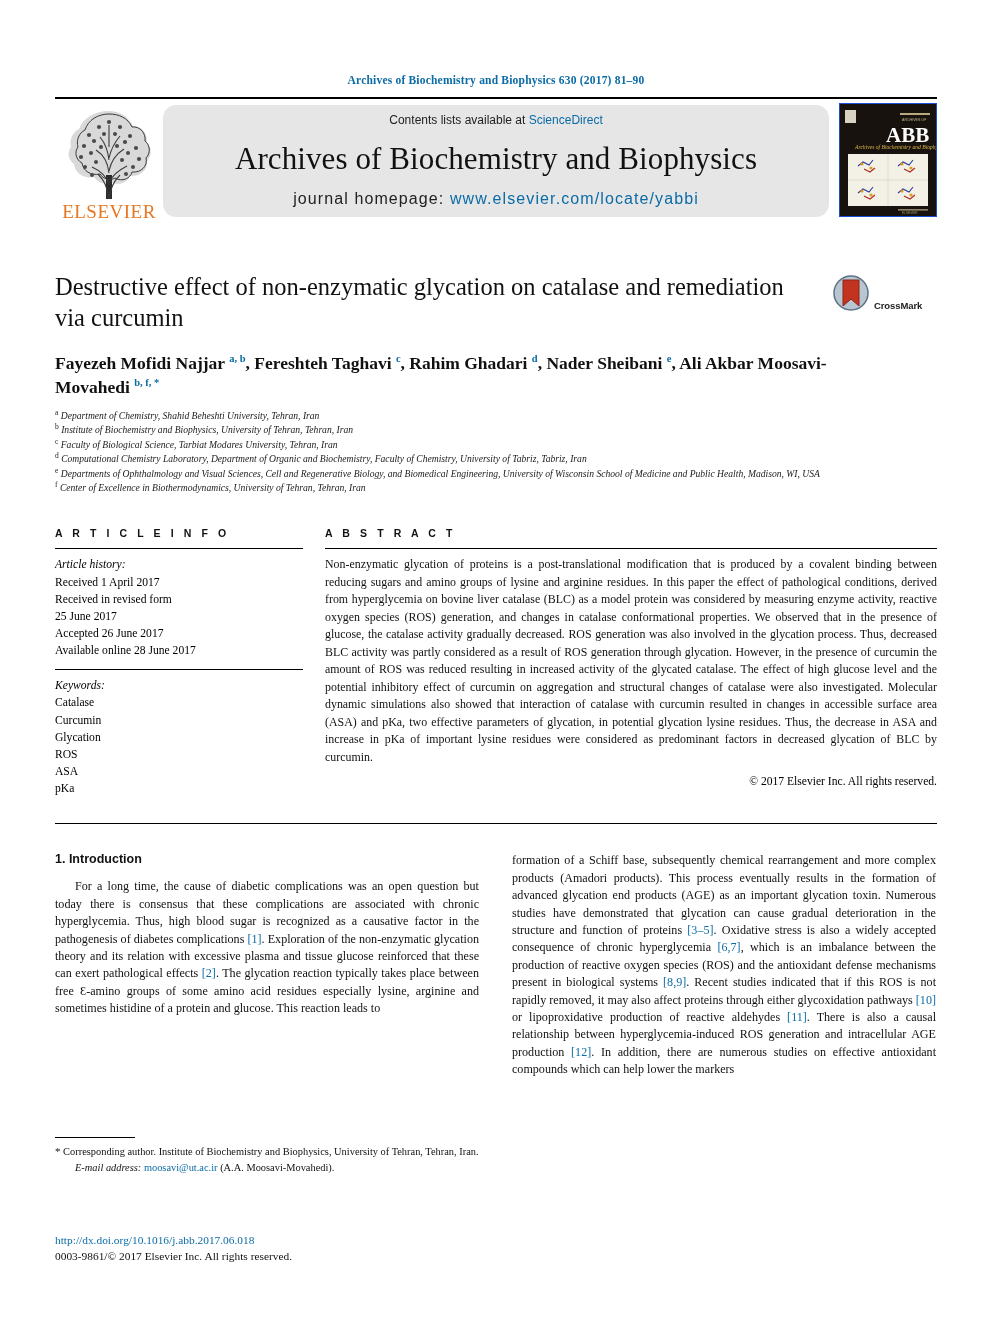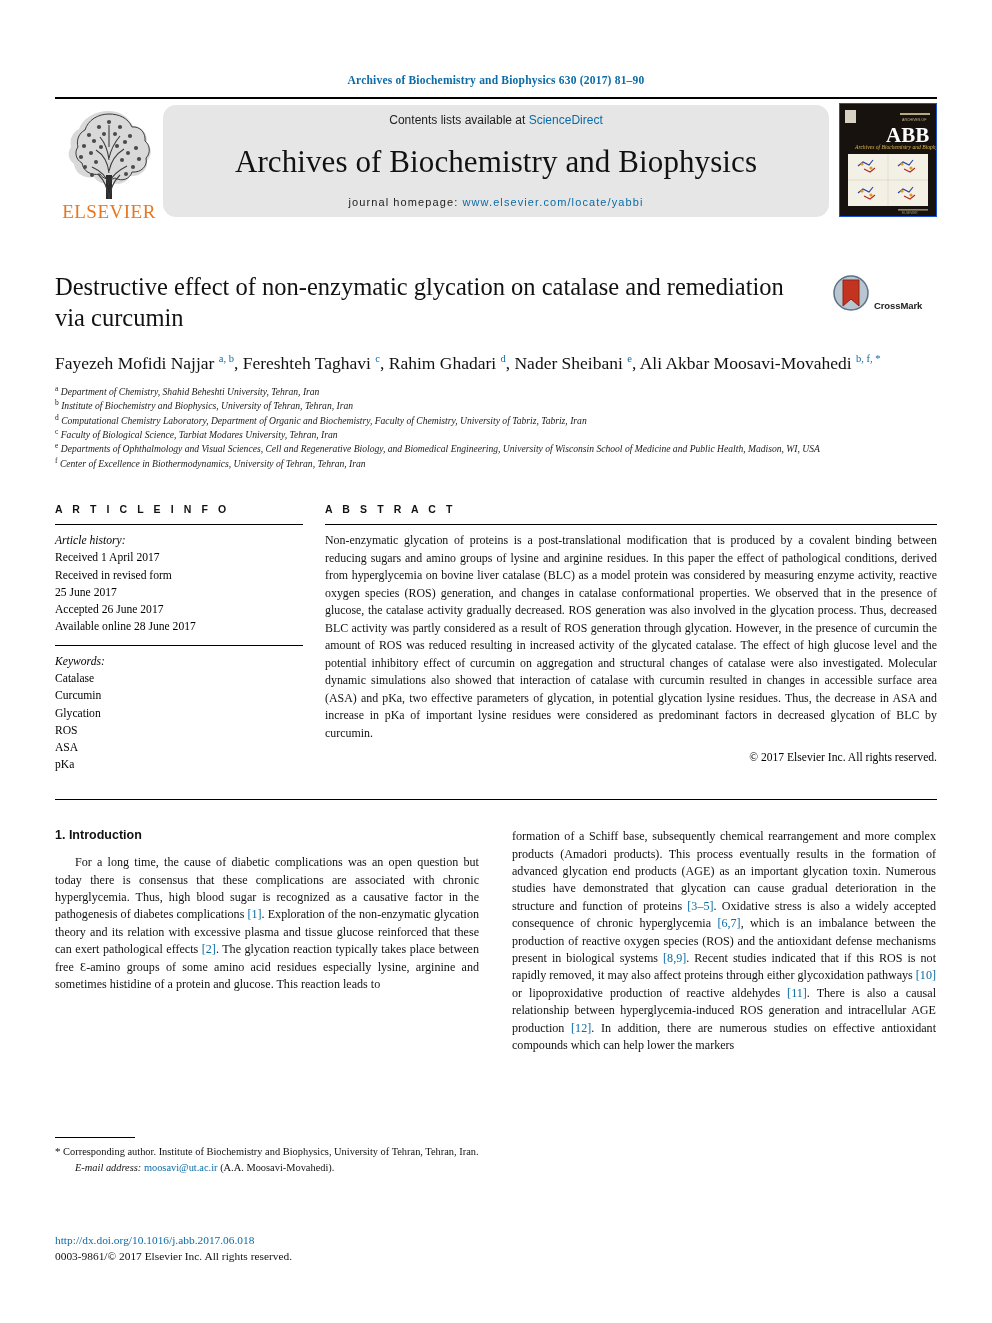--- a/index.html
+++ b/index.html
@@ -78,21 +78,21 @@
   }
   .contents-line .sd { color: #0b6ba6; }
   .journal-name {
     font-family: "Liberation Serif", serif;
     font-size: 31px;
     color: #111;
     letter-spacing: .1px;
   }
   .homepage-line {
     font-family: "Liberation Sans", sans-serif;
-    font-size: 11px;
+    font-size: 16px;
     letter-spacing: 1.1px;
     color: #222;
   }
   .homepage-line .url { color: #0b6ba6; }
   .cover-thumb {
     width: 96px;
     flex: 0 0 96px;
     margin-left: 10px;
     margin-top: 4px;
     margin-bottom: 6px;
@@ -134,20 +134,21 @@
     color: #222;
     letter-spacing: -.1px;
   }
 
   .authors {
     margin-top: 17px;
     font-size: 17.5px;
     line-height: 1.38;
     color: #111;
     max-width: 830px;
+    font-weight: bold;
   }
   .authors sup, .aff-mark {
     color: #0b6ba6;
     font-size: 10.5px;
     vertical-align: super;
     line-height: 0;
   }
   .affiliations {
     margin-top: 10px;
     font-size: 9.6px;
@@ -394,22 +395,22 @@
       </svg>
       <span class="crossmark-label">CrossMark</span>
     </div>
   </div>
 
   <div class="authors"><span>Fayezeh Mofidi Najjar </span><sup>a, b</sup>, <span>Fereshteh Taghavi </span><sup>c</sup>, <span>Rahim Ghadari </span><sup>d</sup>, <span>Nader Sheibani </span><sup>e</sup>, <span>Ali Akbar Moosavi-Movahedi </span><sup>b, f, *</sup></div>
 
   <div class="affiliations">
       <div><sup>a</sup> Department of Chemistry, Shahid Beheshti University, Tehran, Iran</div>
       <div><sup>b</sup> Institute of Biochemistry and Biophysics, University of Tehran, Tehran, Iran</div>
+      <div><sup>c</sup> Faculty of Biological Science, Tarbiat Modares University, Tehran, Iran</div>
       <div><sup>d</sup> Computational Chemistry Laboratory, Department of Organic and Biochemistry, Faculty of Chemistry, University of Tabriz, Tabriz, Iran</div>
-      <div><sup>c</sup> Faculty of Biological Science, Tarbiat Modares University, Tehran, Iran</div>
       <div><sup>e</sup> Departments of Ophthalmology and Visual Sciences, Cell and Regenerative Biology, and Biomedical Engineering, University of Wisconsin School of Medicine and Public Health, Madison, WI, USA</div>
       <div><sup>f</sup> Center of Excellence in Biothermodynamics, University of Tehran, Tehran, Iran</div>
     </div>
 
   <div class="info-abstract">
 
     <div class="col-info">
       <div class="sec-head">A R T I C L E   I N F O</div>
       <div class="rule-thick"></div>
       <div class="hist-title">Article history:</div>

